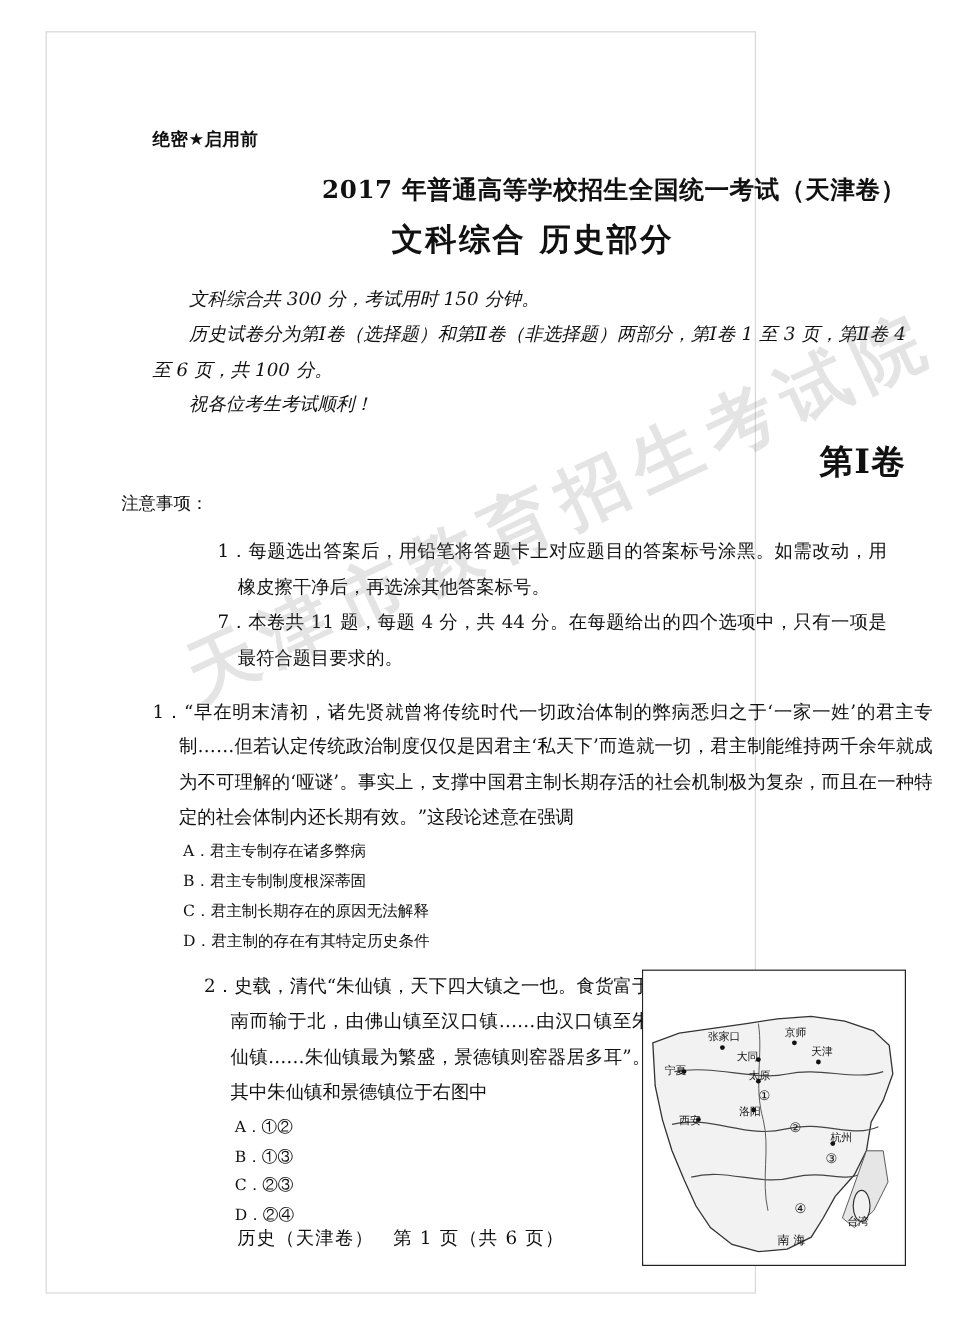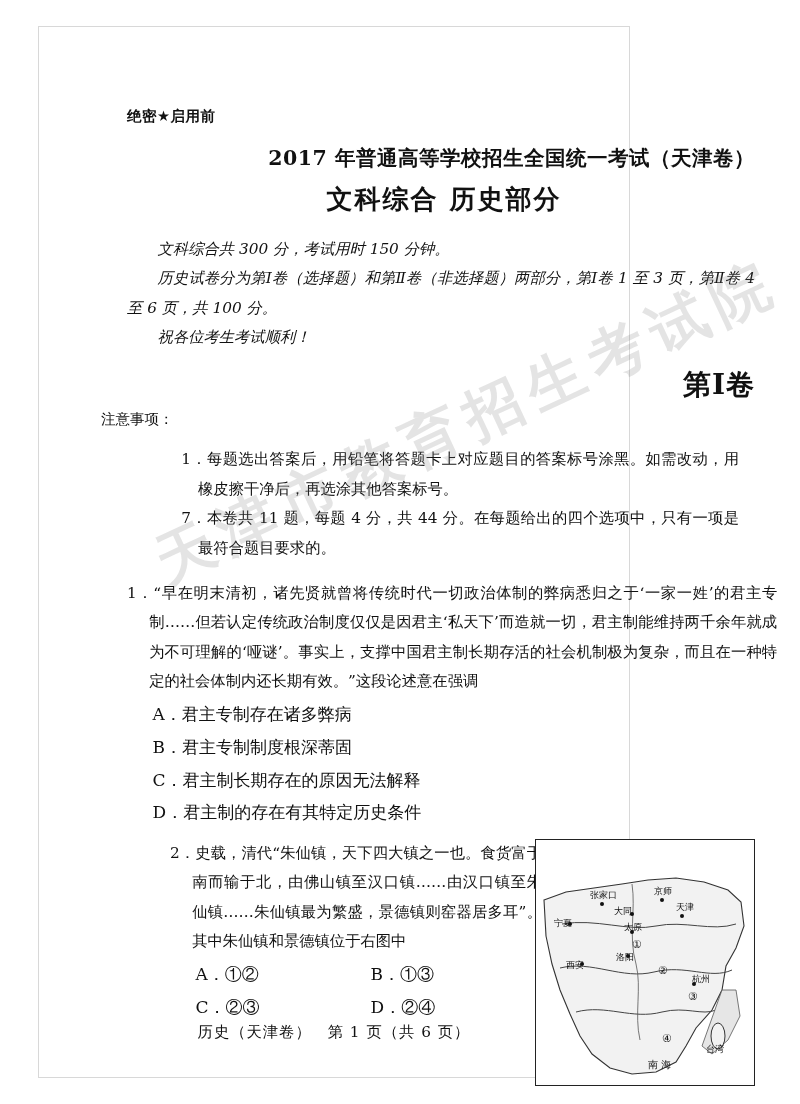--- a/index.html
+++ b/index.html
@@ -109,31 +109,32 @@
     text-align: justify;
     padding-left: 1.45em;
     text-indent: -1.45em;
   }
   .q1-wrap .q-body { width: 100%; }
   .opts {
     margin-top: 2px;
     padding-left: 1.6em;
   }
   .opt {
-    font-size: 17px;
+    font-size: 13px;
     line-height: 1.92;
   }
   .opts-2col {
     display: block;
     width: 360px;
     padding-left: 1.6em;
     margin-top: 2px;
   }
   .opts-2col .row {
     display: flex;
+    flex-direction: column;
   }
   .opts-2col .row .opt {
     width: 175px;
   }
   .q2-wrap {
     position: relative;
   }
   .q2-text {
     width: 372px;
     margin-left: 43px;

